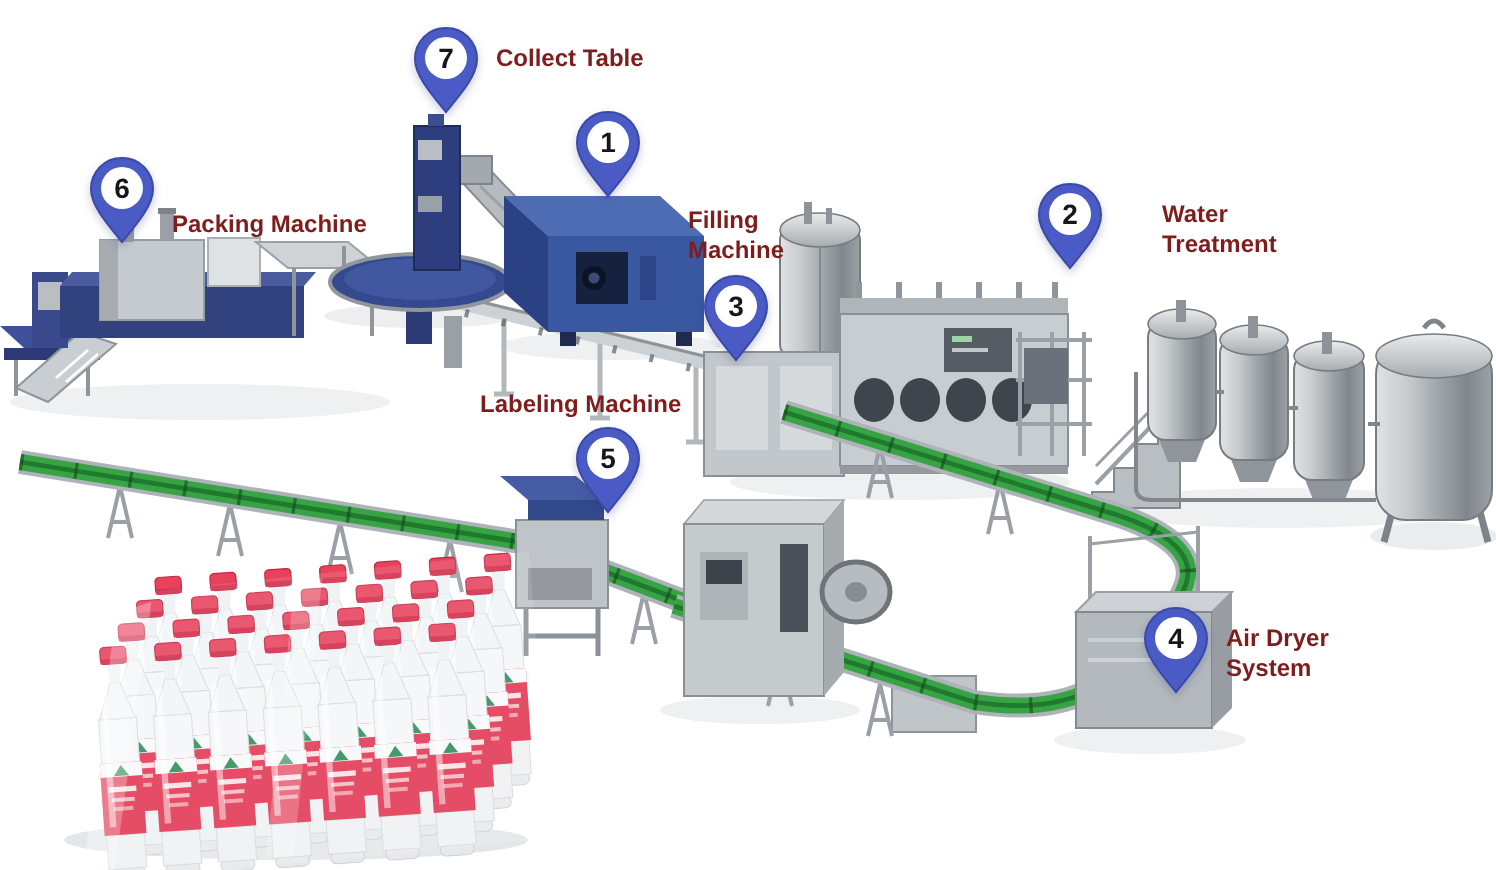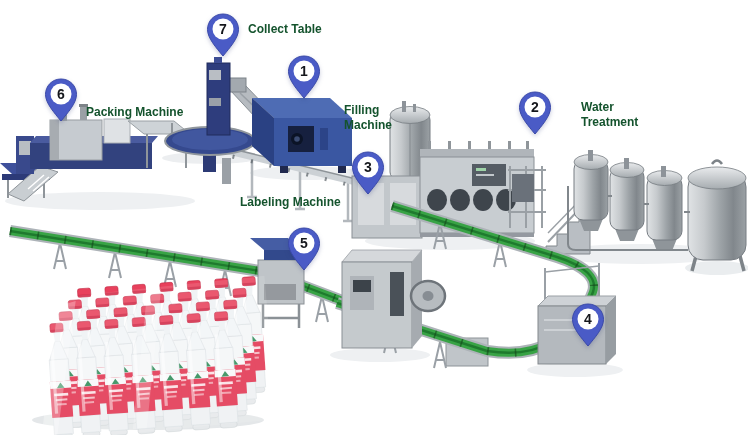--- a/index.html
+++ b/index.html
@@ -2,29 +2,29 @@
 <html><head>
 <meta charset="utf-8">
 <style>
   html,body{margin:0;padding:0;background:#fff;}
   #scene{
     position:relative;width:748px;height:435px;background:#ffffff;
     overflow:hidden;font-family:"Liberation Sans",sans-serif;
   }
   #machinery{position:absolute;left:0;top:0;}
   .marker{position:absolute;display:flex;align-items:flex-start;gap:8px;z-index:10;}
-  .marker.col{flex-direction:column;gap:15px;}
+  .marker.col{flex-direction:column;gap:1px;}
   .pin{position:relative;width:34px;height:44px;flex:0 0 auto;filter:drop-shadow(0 2px 2px rgba(40,50,120,.25));}
   .pin svg{display:block;}
   .pin-num{
     position:absolute;left:0;top:9px;width:34px;text-align:center;
     font-weight:700;font-size:14px;color:#15171c;line-height:14px;
   }
   .pin-label{
-    font-weight:700;font-size:12px;line-height:1.28;color:#14532d;
+    font-weight:700;font-size:12px;line-height:1.28;color:#7f1d1d;
     margin-top:9px;white-space:nowrap;
   }
   .pin-label.wrap{white-space:normal;}
   .marker.col .pin-label{margin-top:0;margin-bottom:2px;}
 </style>
 </head>
 <body>
 
 <div id="scene">
 
@@ -346,20 +346,21 @@
   </div>
 
   <div class="marker" style="left:571px;top:303px">
     <div class="pin">
       <svg width="34" height="44" viewBox="0 0 34 44">
         <path d="M17 1 C8 1 1.5 8 1.5 16.5 C1.5 25 10 34.5 17 43 C24 34.5 32.5 25 32.5 16.5 C32.5 8 26 1 17 1 Z" fill="#4a5bc6" stroke="#3a49a8"></path>
         <circle cx="17" cy="16" r="10.5" fill="#ffffff"></circle>
       </svg>
       <span class="pin-num">4</span>
     </div>
+    <div class="pin-label wrap" style="width:64px">Air Dryer System</div>
   </div>
 
   <div class="marker col" style="left:240px;top:195px">
     <div class="pin-label">Labeling Machine</div>
     <div class="pin" style="margin-left:47px">
       <svg width="34" height="44" viewBox="0 0 34 44">
         <path d="M17 1 C8 1 1.5 8 1.5 16.5 C1.5 25 10 34.5 17 43 C24 34.5 32.5 25 32.5 16.5 C32.5 8 26 1 17 1 Z" fill="#4a5bc6" stroke="#3a49a8"></path>
         <circle cx="17" cy="16" r="10.5" fill="#ffffff"></circle>
       </svg>
       <span class="pin-num">5</span>

